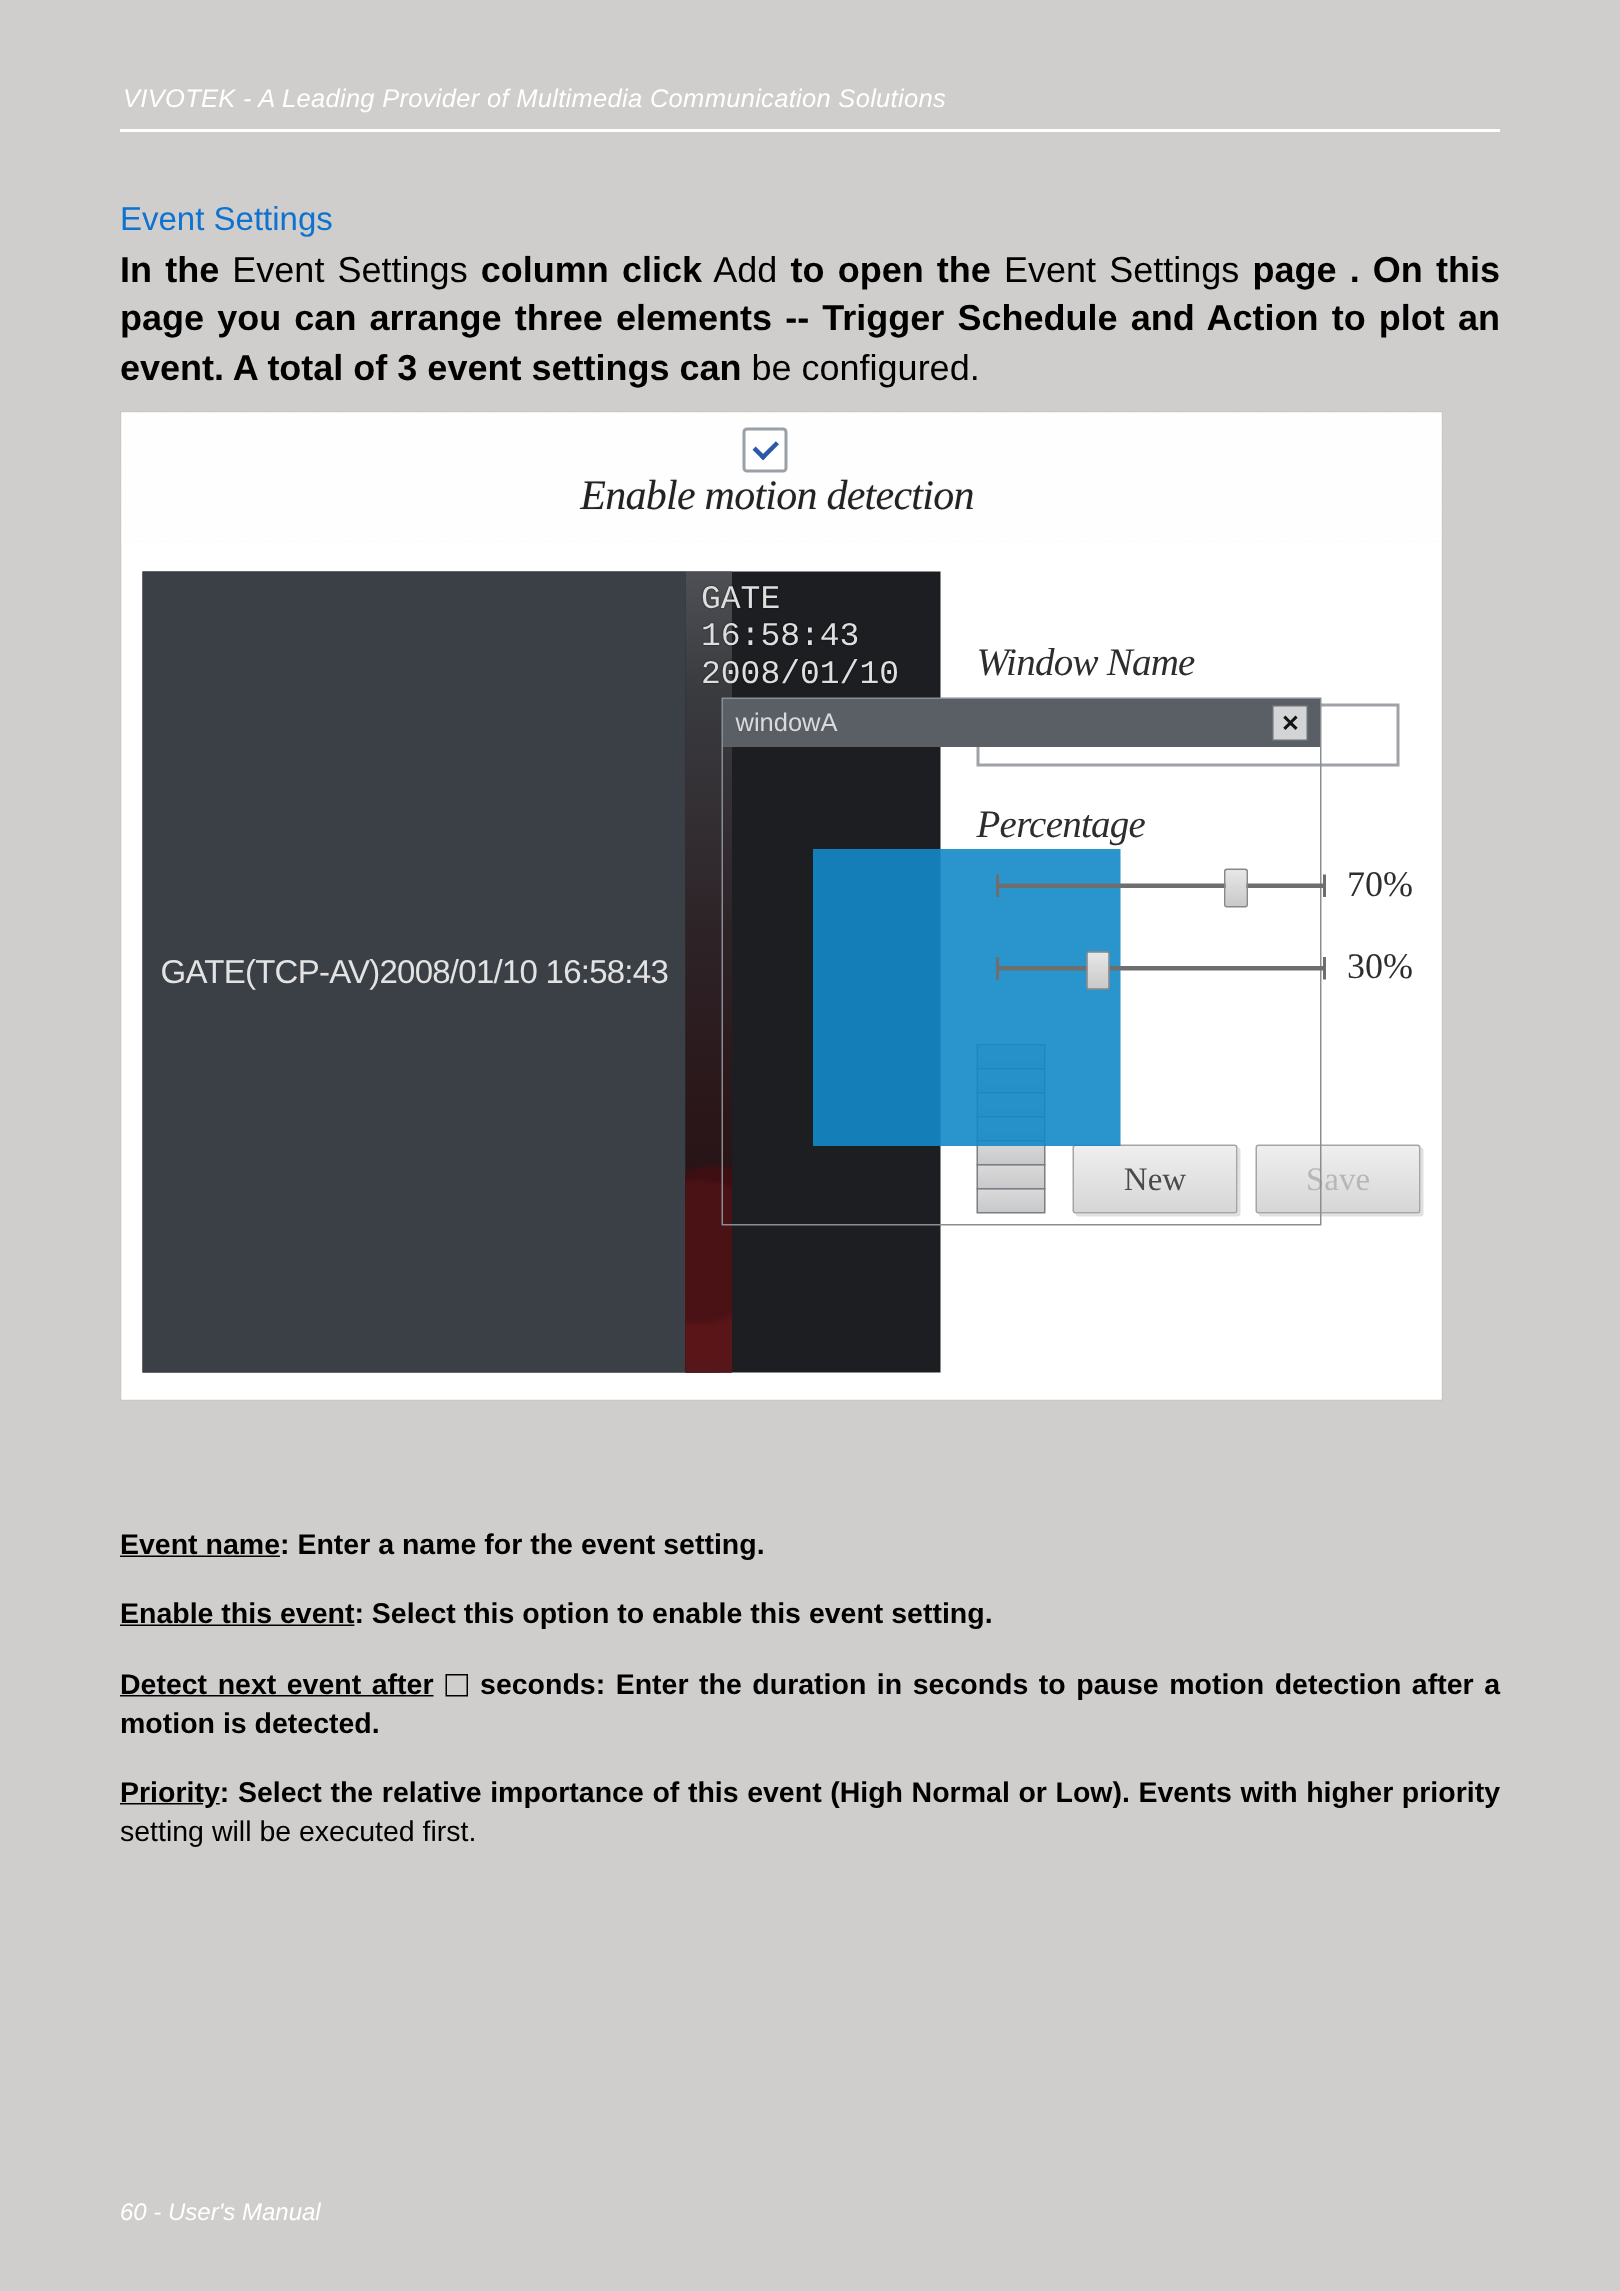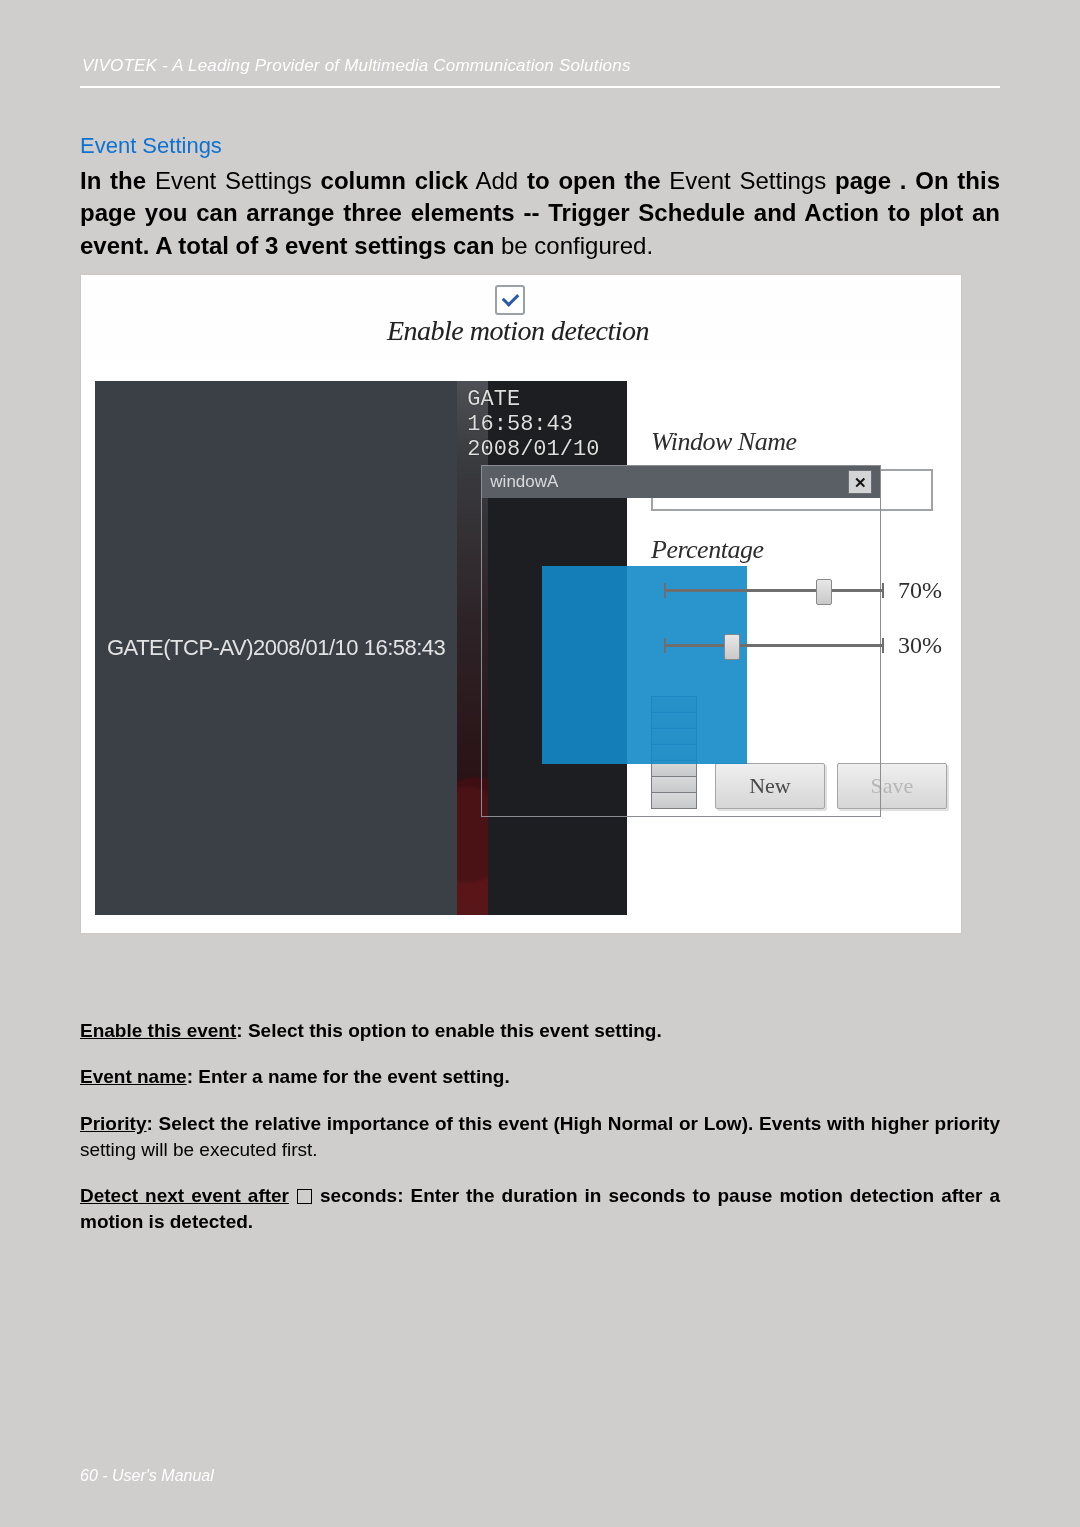--- a/index.html
+++ b/index.html
@@ -385,22 +385,22 @@
               <div class="btn enabled">New</div>
               <div class="btn disabled">Save</div>
             </div>
           </div>
 
         </div>
       </div>
     </div>
 
     <div class="body-text">
+      <p class="bold"><span class="u">Event name</span><span>: Enter a name for the event setting.</span></p>
       <p class="bold"><span class="u">Enable this event</span><span>: Select this option to enable this event setting.</span></p>
-      <p class="bold"><span class="u">Event name</span><span>: Enter a name for the event setting.</span></p>
+      <p class="justify bold"><span class="u">Detect next event after</span> <span class="sq"></span><span> seconds</span><span style="font-weight:700">: Enter the duration in seconds to pause motion detection after a motion is detected.</span></p>
       <p class="justify"><span class="u">Priority</span><span class="bold">: Select the relative importance of this event (High Normal or Low).</span> <span class="bold">Events with higher priority</span><span> setting will be executed first.</span></p>
-      <p class="justify bold"><span class="u">Detect next event after</span> <span class="sq"></span><span> seconds</span><span style="font-weight:700">: Enter the duration in seconds to pause motion detection after a motion is detected.</span></p>
     </div>
 
   </div>
 
   <div class="footer">60 - User's Manual</div>
 </div>
 
 </body></html>

